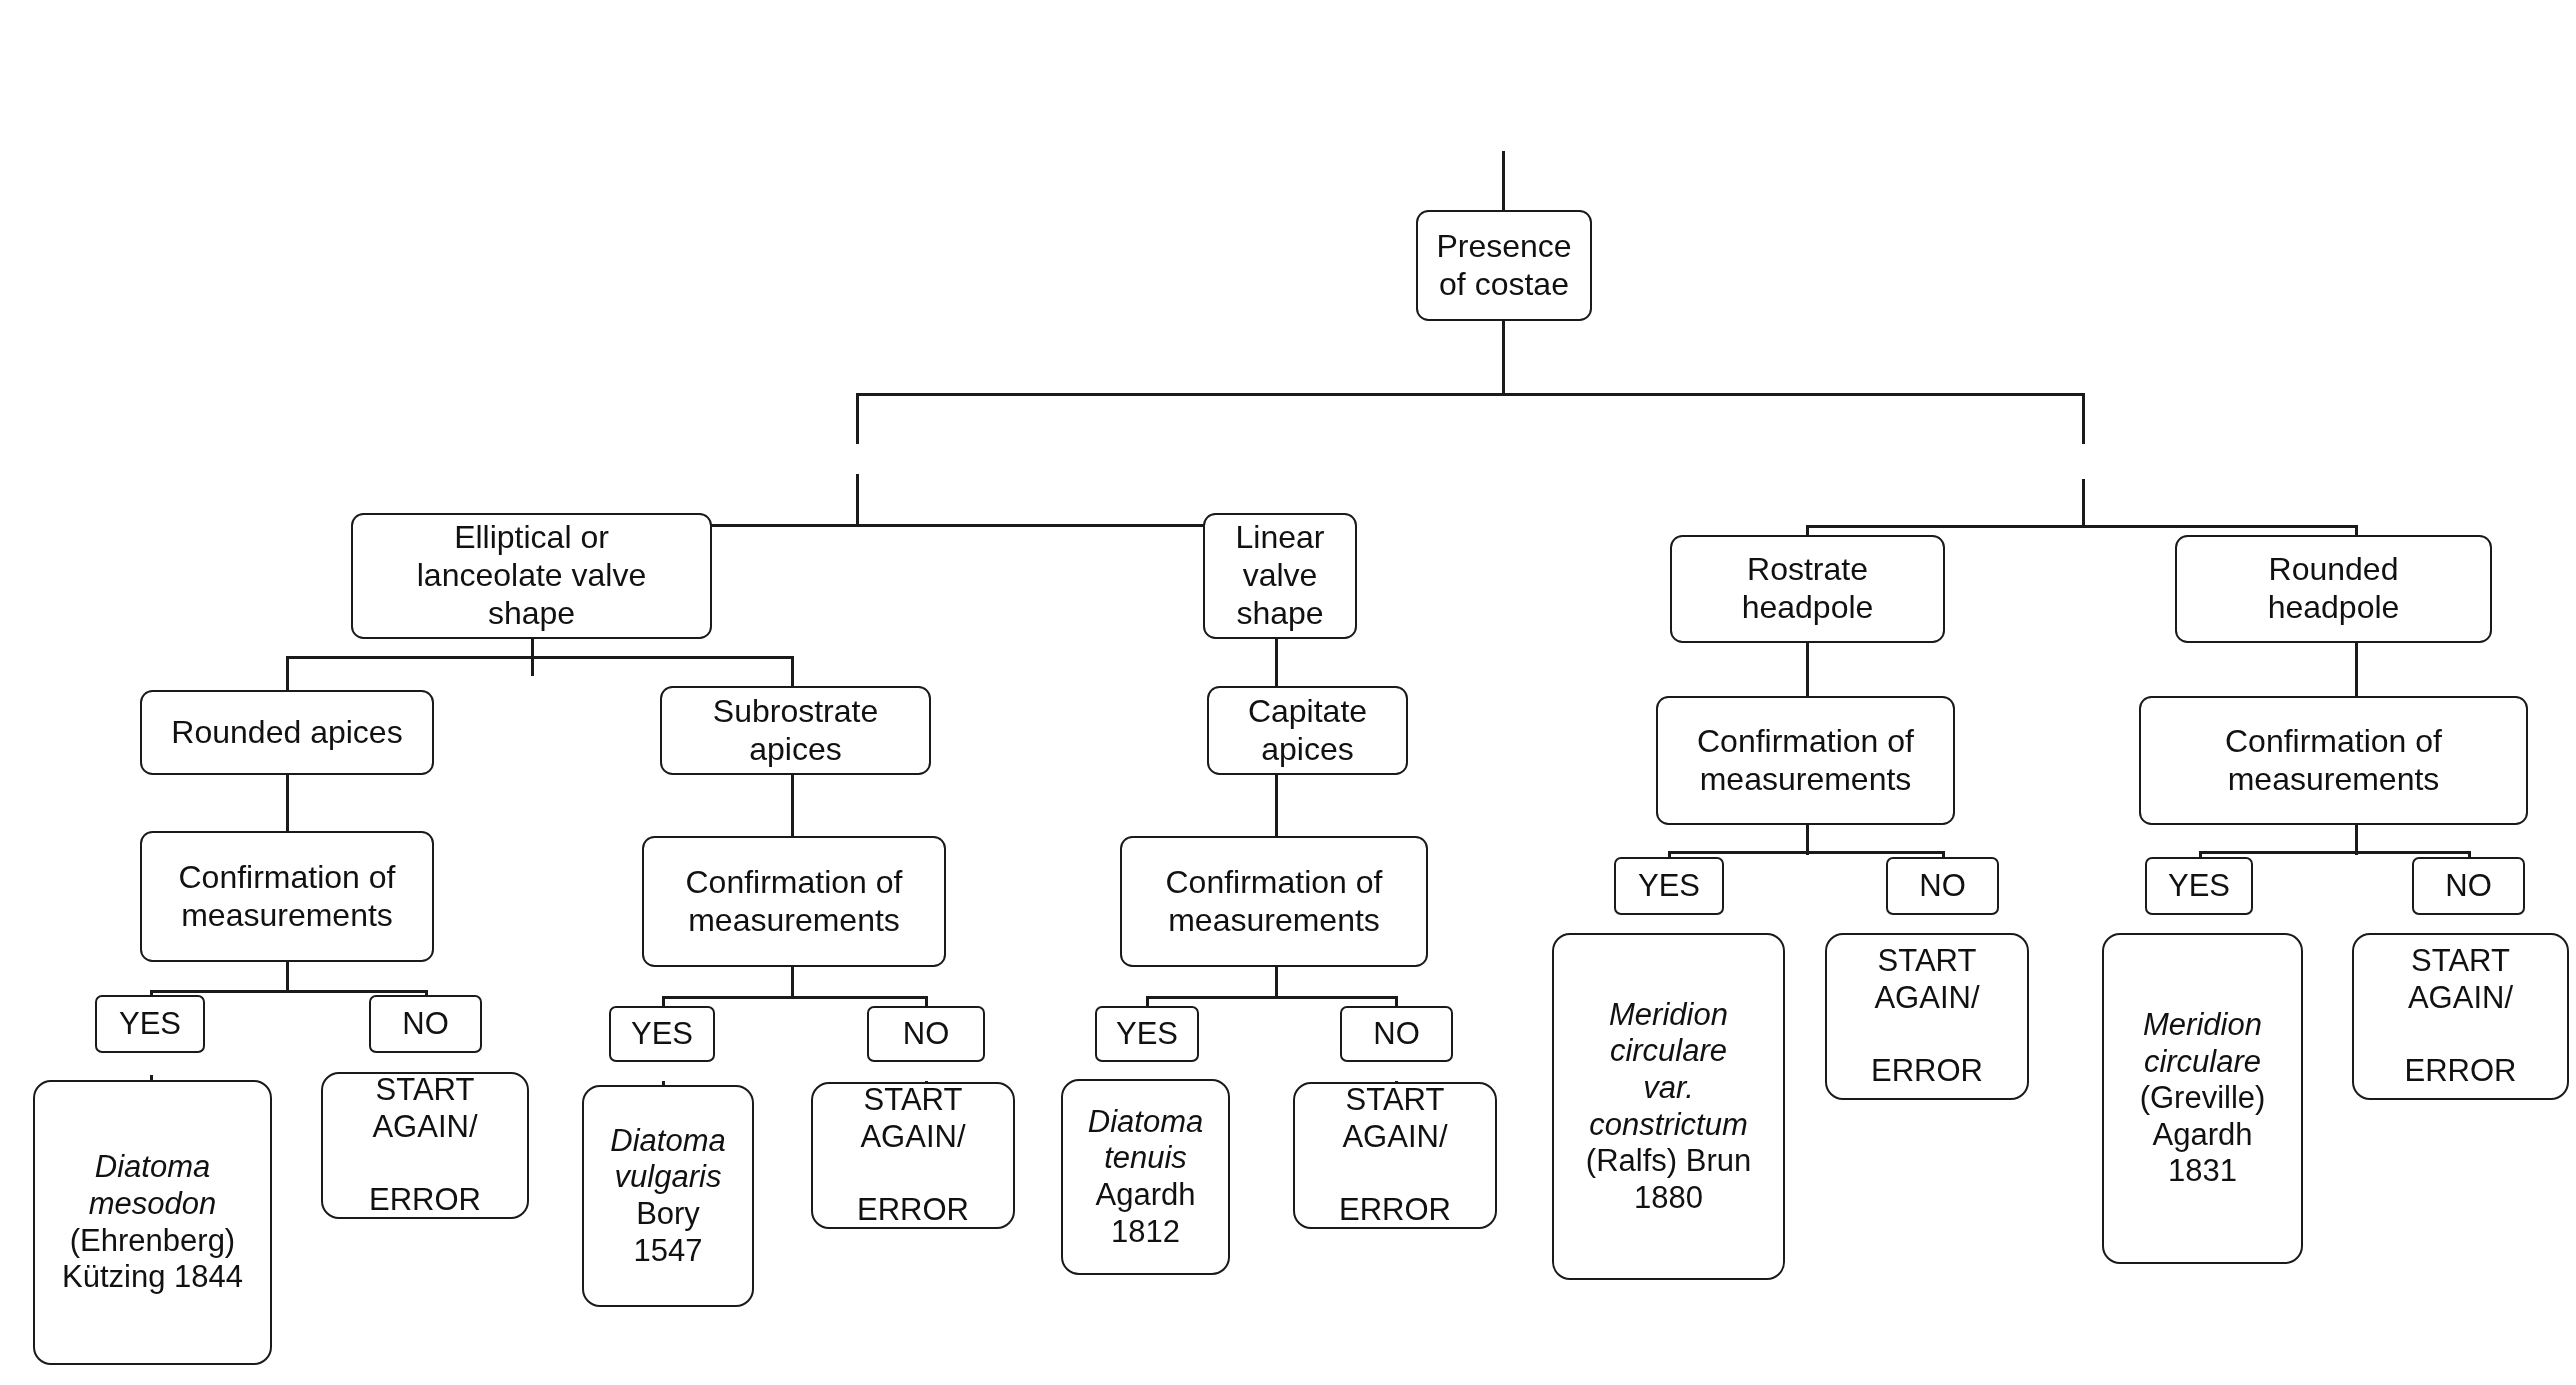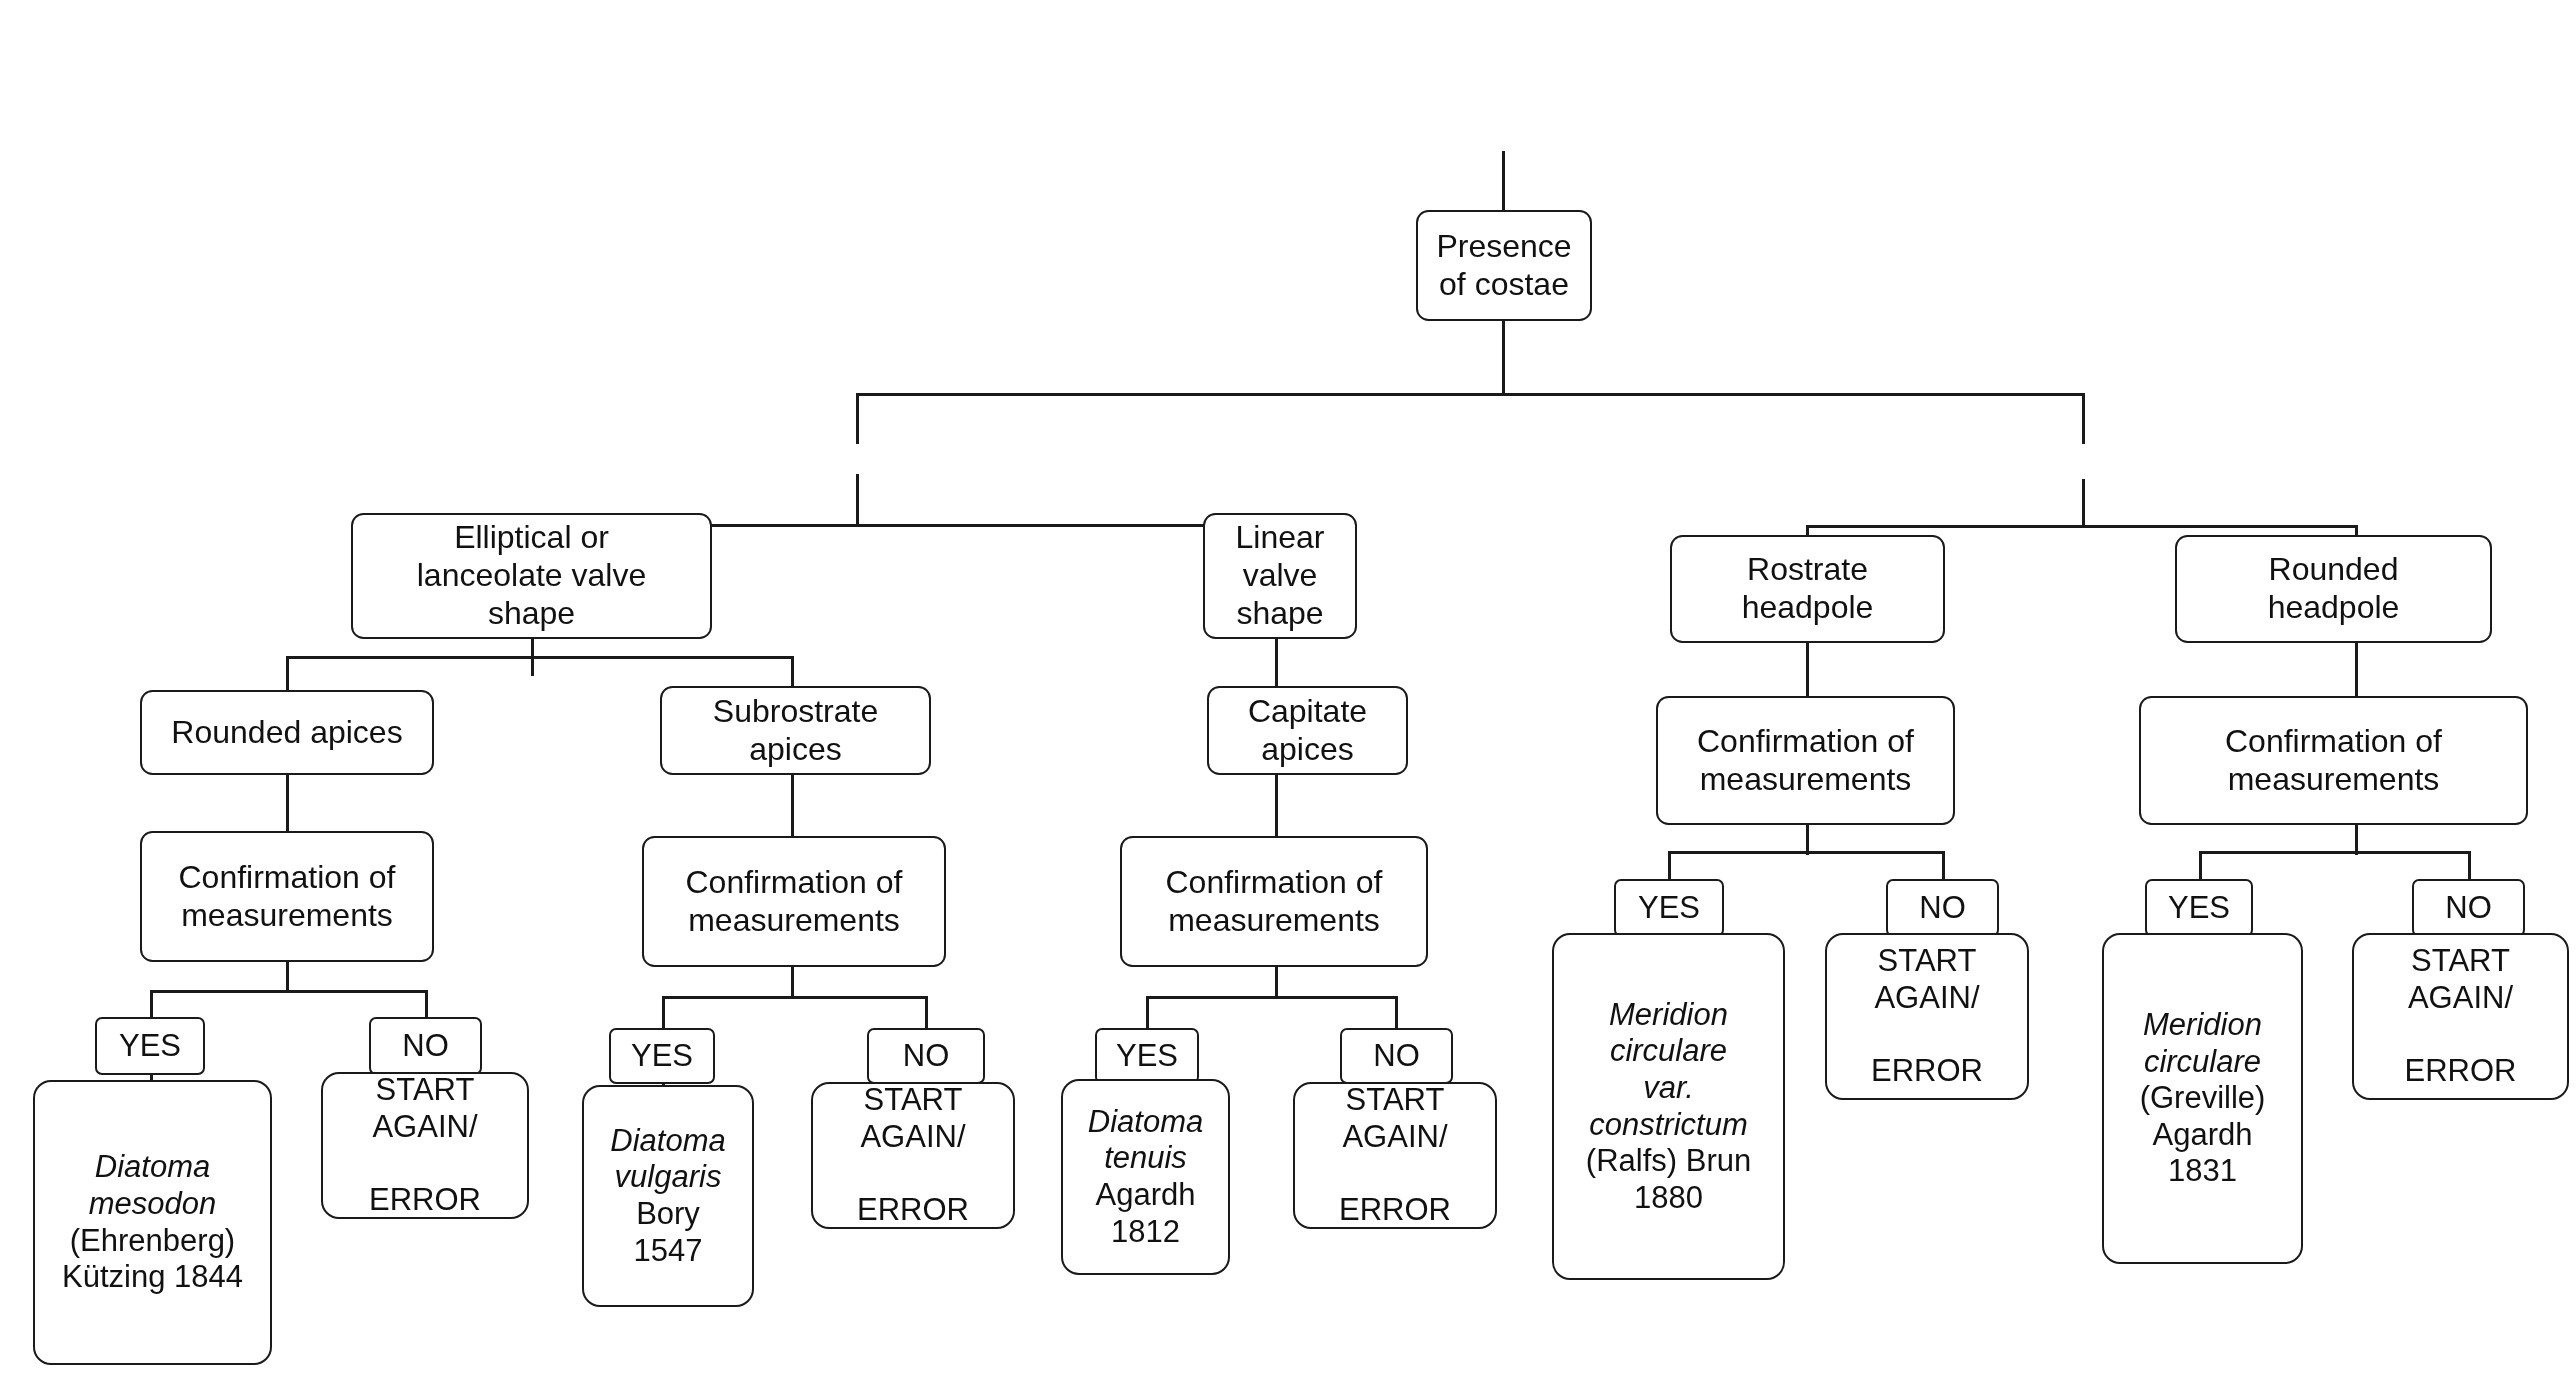--- a/index.html
+++ b/index.html
@@ -18,21 +18,21 @@
     display:flex;
     align-items:center;
     justify-content:center;
     text-align:center;
     color:#111111;
     line-height:1.18;
     white-space:pre-line;
     border-radius:12.5px;
     z-index:3;
   }
-  .node.small-r{border-radius:7px;margin-top:22px;}
+  .node.small-r{border-radius:7px;}
   .node.big-r{border-radius:18px;}
   .node .txt{display:block;padding:0 7px;}
   .f46{font-size:32px;}
   .f48{font-size:33px;}
   .yesno{font-size:31px;border-width:2.8px;border-radius:5.6px;}
   .species{font-size:31px;}
   .line{
     position:absolute;
     background:#1a1a1a;
     z-index:1;

